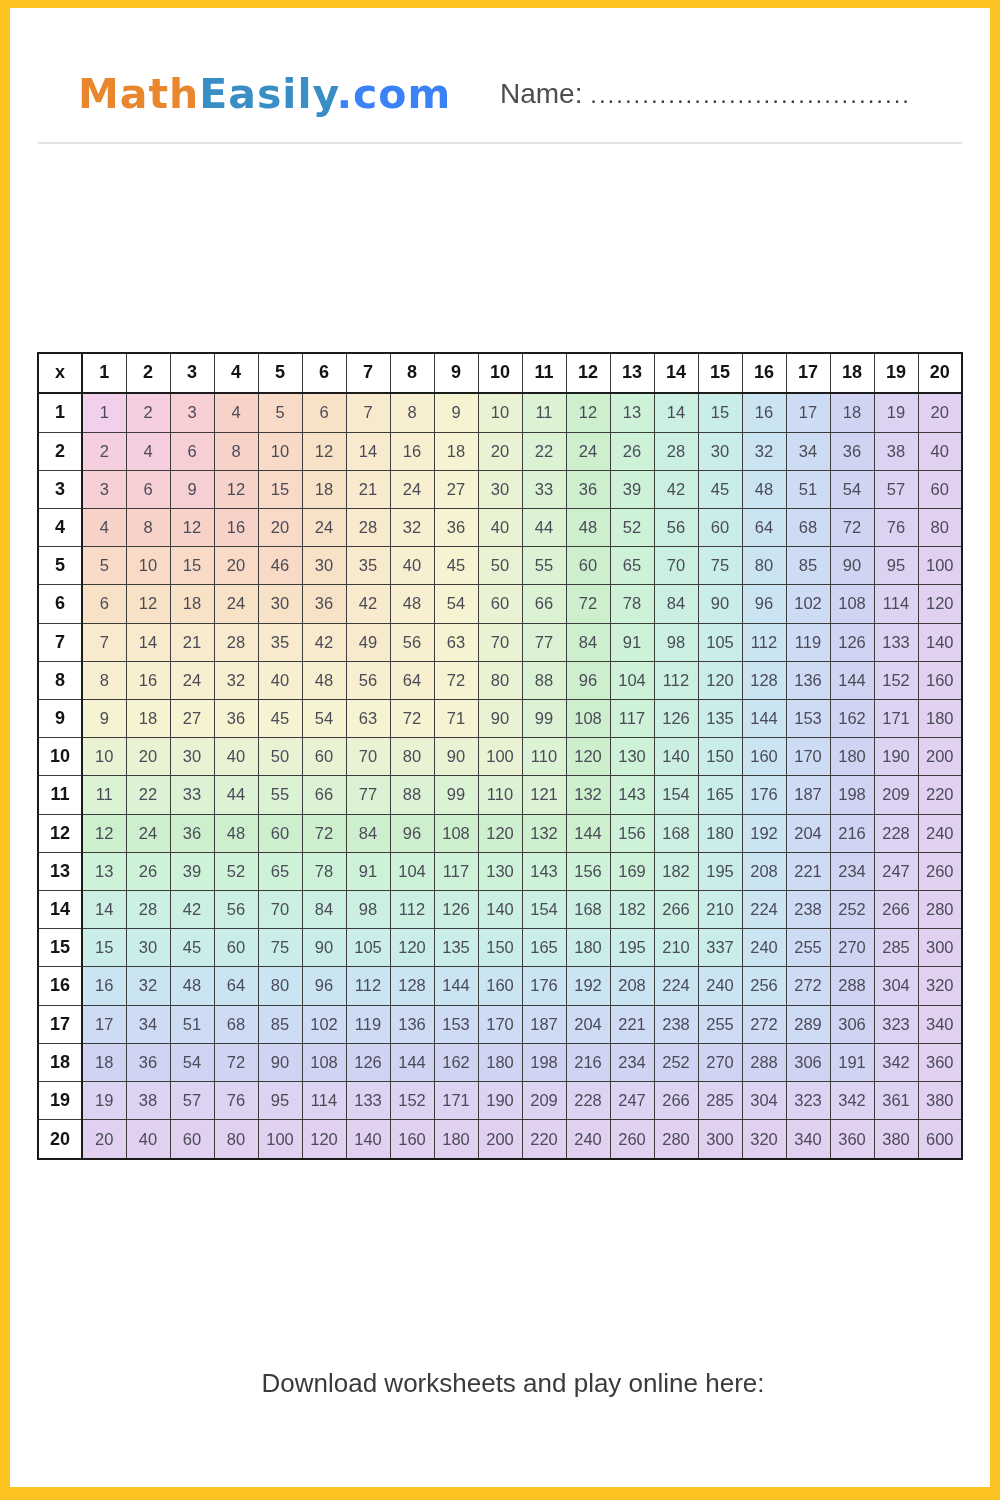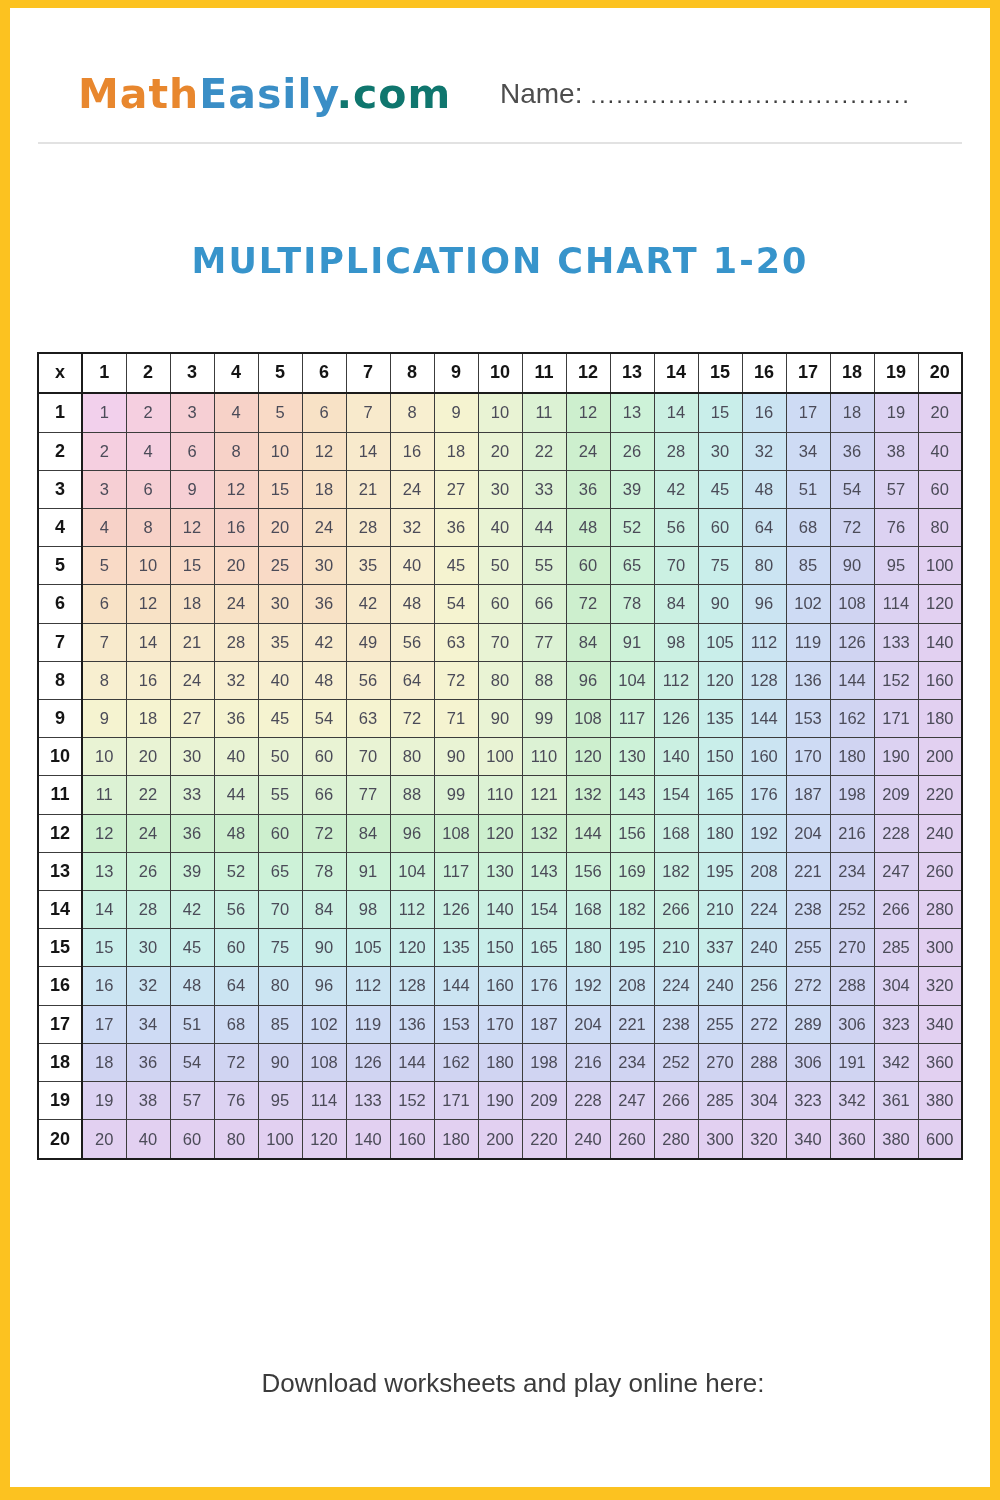--- a/index.html
+++ b/index.html
@@ -100,31 +100,30 @@
     font-size: 27px;
     text-decoration: none;
   }
 </style>
 </head>
 <body style="background: rgb(252, 194, 32);">
 
 <div class="page">
 
   <div class="logo">
-    <span style="color: rgb(232, 135, 46);">Math</span><span style="color: rgb(58, 142, 198);">Easily</span><span style="color: #0f766e;">.com</span>
+    <span style="color: rgb(232, 135, 46);">Math</span><span style="color: rgb(58, 142, 198);">Easily</span><span style="color: #3b82f6;">.com</span>
   </div>
 
   <div class="name-row">
     <span>Name:</span>
     <span class="dots">...................................................</span>
   </div>
 
   <div class="divider"></div>
 
-  <div class="title" style="color: rgb(55, 148, 203);">MULTIPLICATION CHART 1-20</div>
 
   <div class="table-wrap">
     <table class="mtable">
         <tbody>
           <tr class="hrow">
             <th class="corner">x</th>
             <th>1</th>
             <th>2</th>
             <th>3</th>
             <th>4</th>
@@ -236,21 +235,21 @@
             <td style="background:#d0d4f2">72</td>
             <td style="background:#dcd2f2">76</td>
             <td style="background:#e2d0f1">80</td>
           </tr>
           <tr>
             <th class="rhead">5</th>
             <td style="background:#f9dac6">5</td>
             <td style="background:#f9dac6">10</td>
             <td style="background:#f9dac6">15</td>
             <td style="background:#f9dac6">20</td>
-            <td style="background:#f9dac6">25</td>
+            <td style="background:#f9dac6">46</td>
             <td style="background:#f8e2c6">30</td>
             <td style="background:#f8eacc">35</td>
             <td style="background:#f8efd0">40</td>
             <td style="background:#f5f3d0">45</td>
             <td style="background:#e9f3d4">50</td>
             <td style="background:#dcf2d4">55</td>
             <td style="background:#cdefce">60</td>
             <td style="background:#cdf2d8">65</td>
             <td style="background:#cbf0e2">70</td>
             <td style="background:#c9eeea">75</td>

